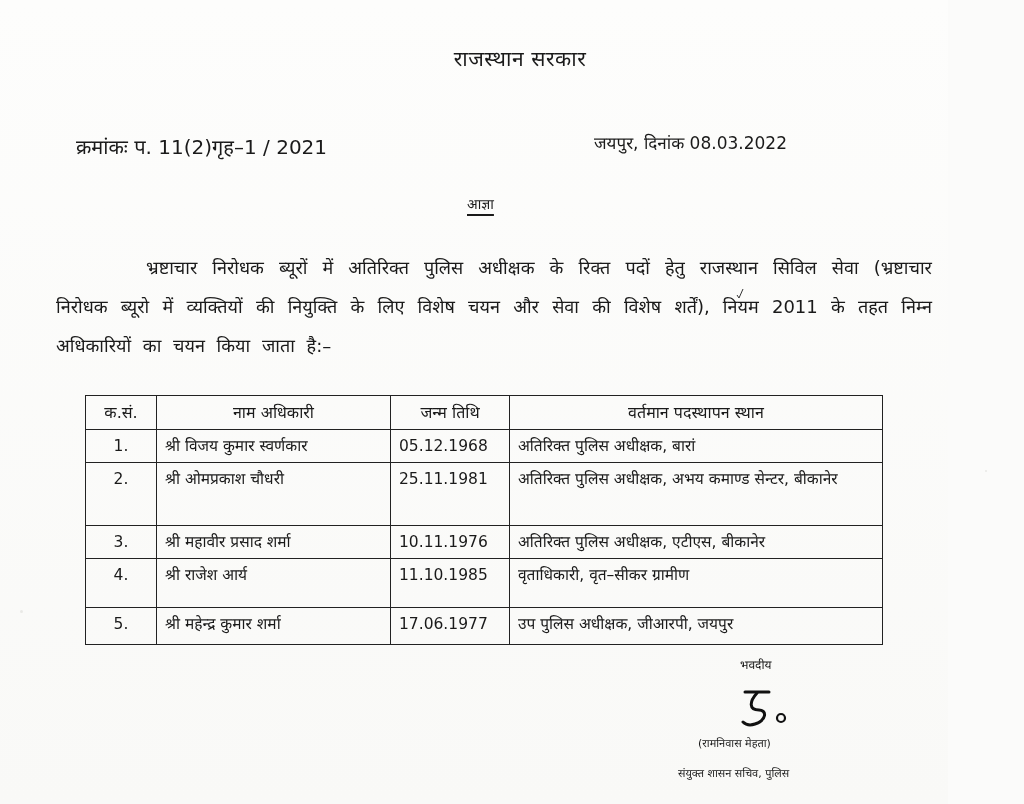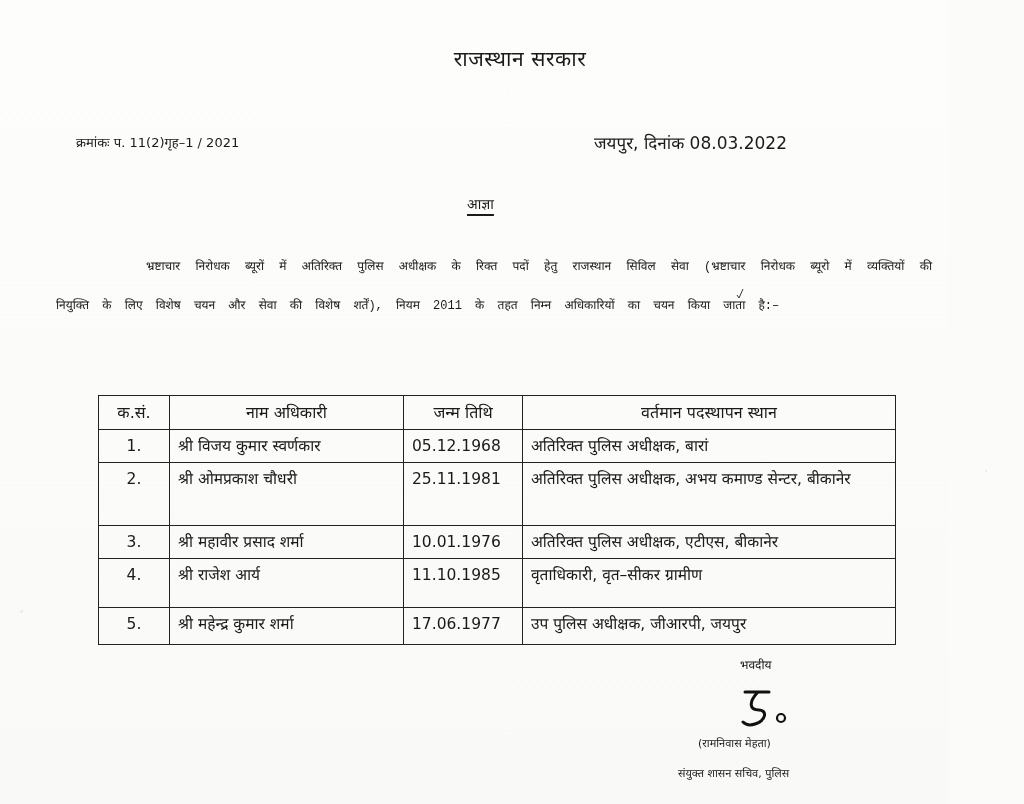--- a/index.html
+++ b/index.html
@@ -27,50 +27,49 @@
       text-align: center;
       font-size: 21px;
       letter-spacing: 0.5px;
     }
     .hdr1 { top: 44px; left: 8px; }
     .hdr2 { top: 76px; left: 0px; }
 
     .ref {
       position: absolute;
       left: 76px; top: 133px;
-      font-size: 13px;
+      font-size: 20px;
     }
     .date {
       position: absolute;
       left: 594px; top: 131px;
       font-size: 17px;
     }
     .aagya {
       position: absolute;
       left: 467px; top: 194px;
       font-size: 14px;
       text-decoration: underline;
       text-underline-offset: 5px;
       text-decoration-thickness: 2px;
     }
     .para {
       position: absolute;
       left: 56px; top: 248px;
       width: 876px;
-      font-size: 12px;
+      font-size: 18px;
       line-height: 39px;
       text-align: justify;
       text-indent: 90px;
       word-spacing: 6px;
-      font-family: Liberation Mono, monospace;
     }
 
     table.officers {
       position: absolute;
-      left: 98px; top: 395px;
+      left: 85px; top: 395px;
       border-collapse: collapse;
       font-size: 15.5px;
       padding-left: 16px;
     }
     table.officers th, table.officers td {
       border: 1.6px solid #222;
       padding: 0 8px;
       vertical-align: top;
       font-weight: normal;
     }
@@ -168,21 +167,21 @@
       </tr>
       <tr class="r2">
         <td class="sno">2.</td>
         <td class="name">श्री ओमप्रकाश चौधरी</td>
         <td class="dob">25.11.1981</td>
         <td class="posting">अतिरिक्त पुलिस अधीक्षक, अभय कमाण्ड सेन्टर, बीकानेर</td>
       </tr>
       <tr class="r3">
         <td class="sno">3.</td>
         <td class="name">श्री महावीर प्रसाद शर्मा</td>
-        <td class="dob">10.01.1976</td>
+        <td class="dob">10.11.1976</td>
         <td class="posting">अतिरिक्त पुलिस अधीक्षक, एटीएस, बीकानेर</td>
       </tr>
       <tr class="r4">
         <td class="sno">4.</td>
         <td class="name">श्री राजेश आर्य</td>
         <td class="dob">11.10.1985</td>
         <td class="posting">वृताधिकारी, वृत–सीकर ग्रामीण</td>
       </tr>
       <tr class="r5">
         <td class="sno">5.</td>

